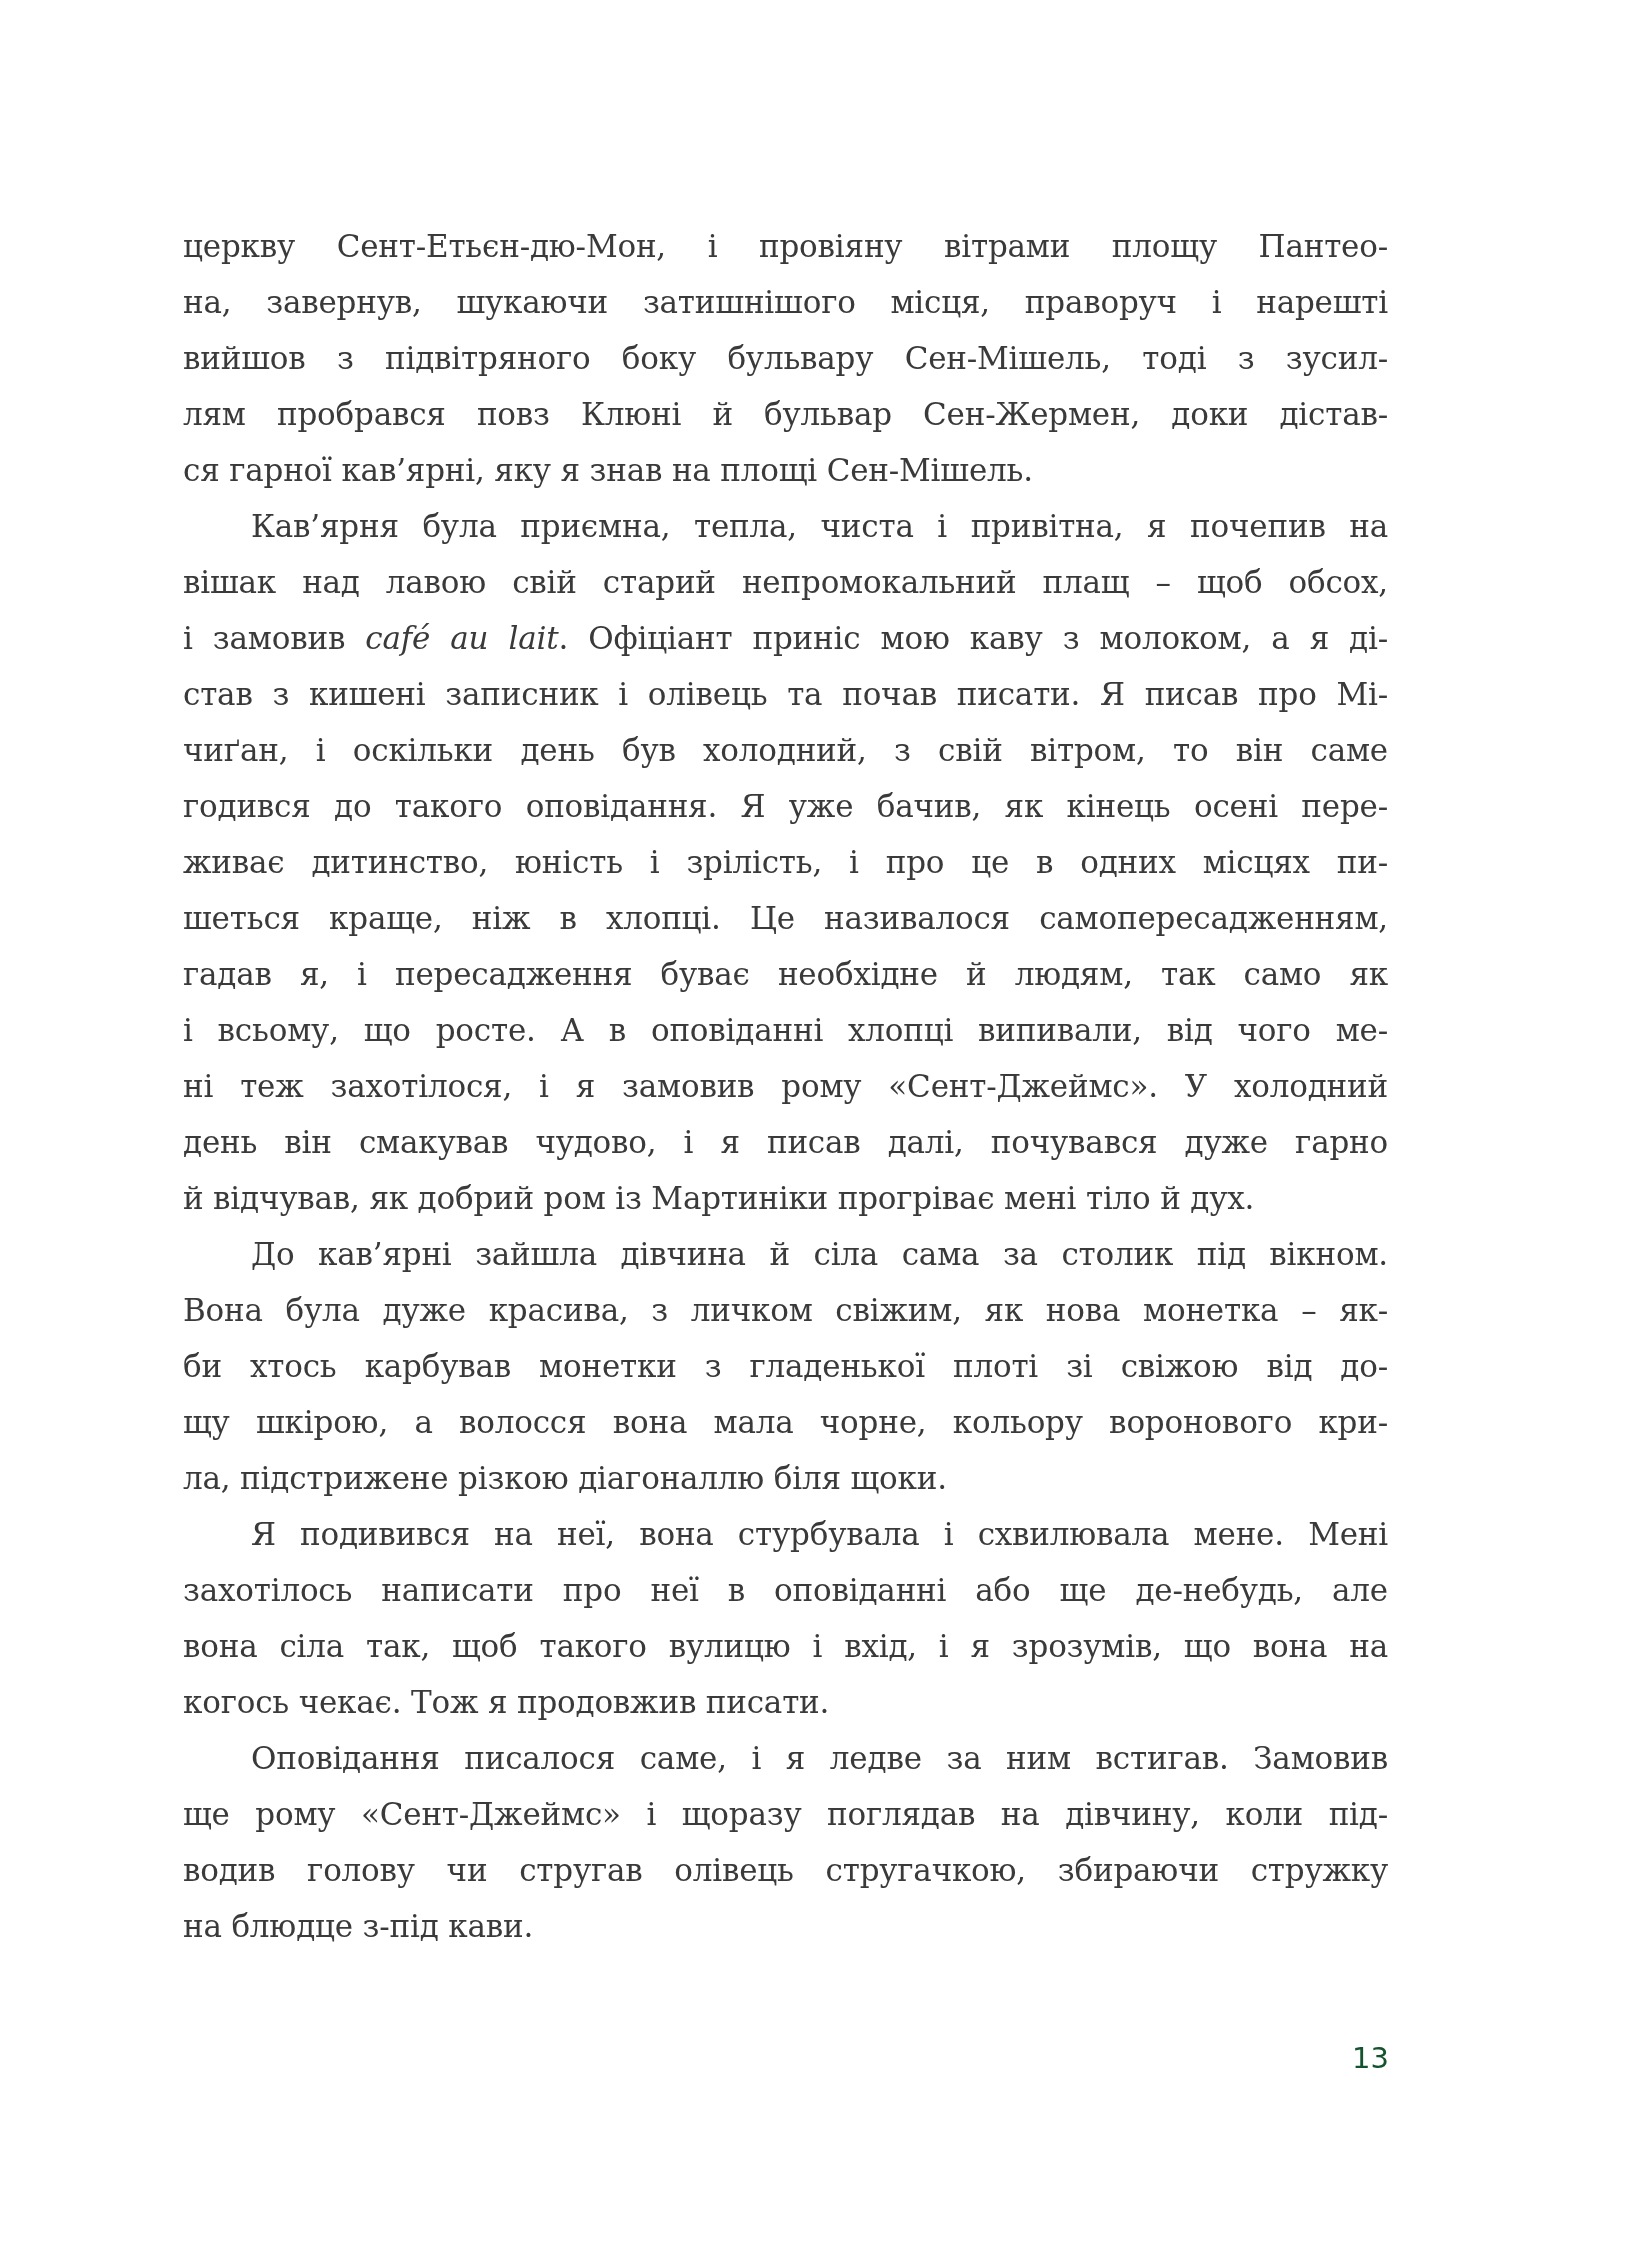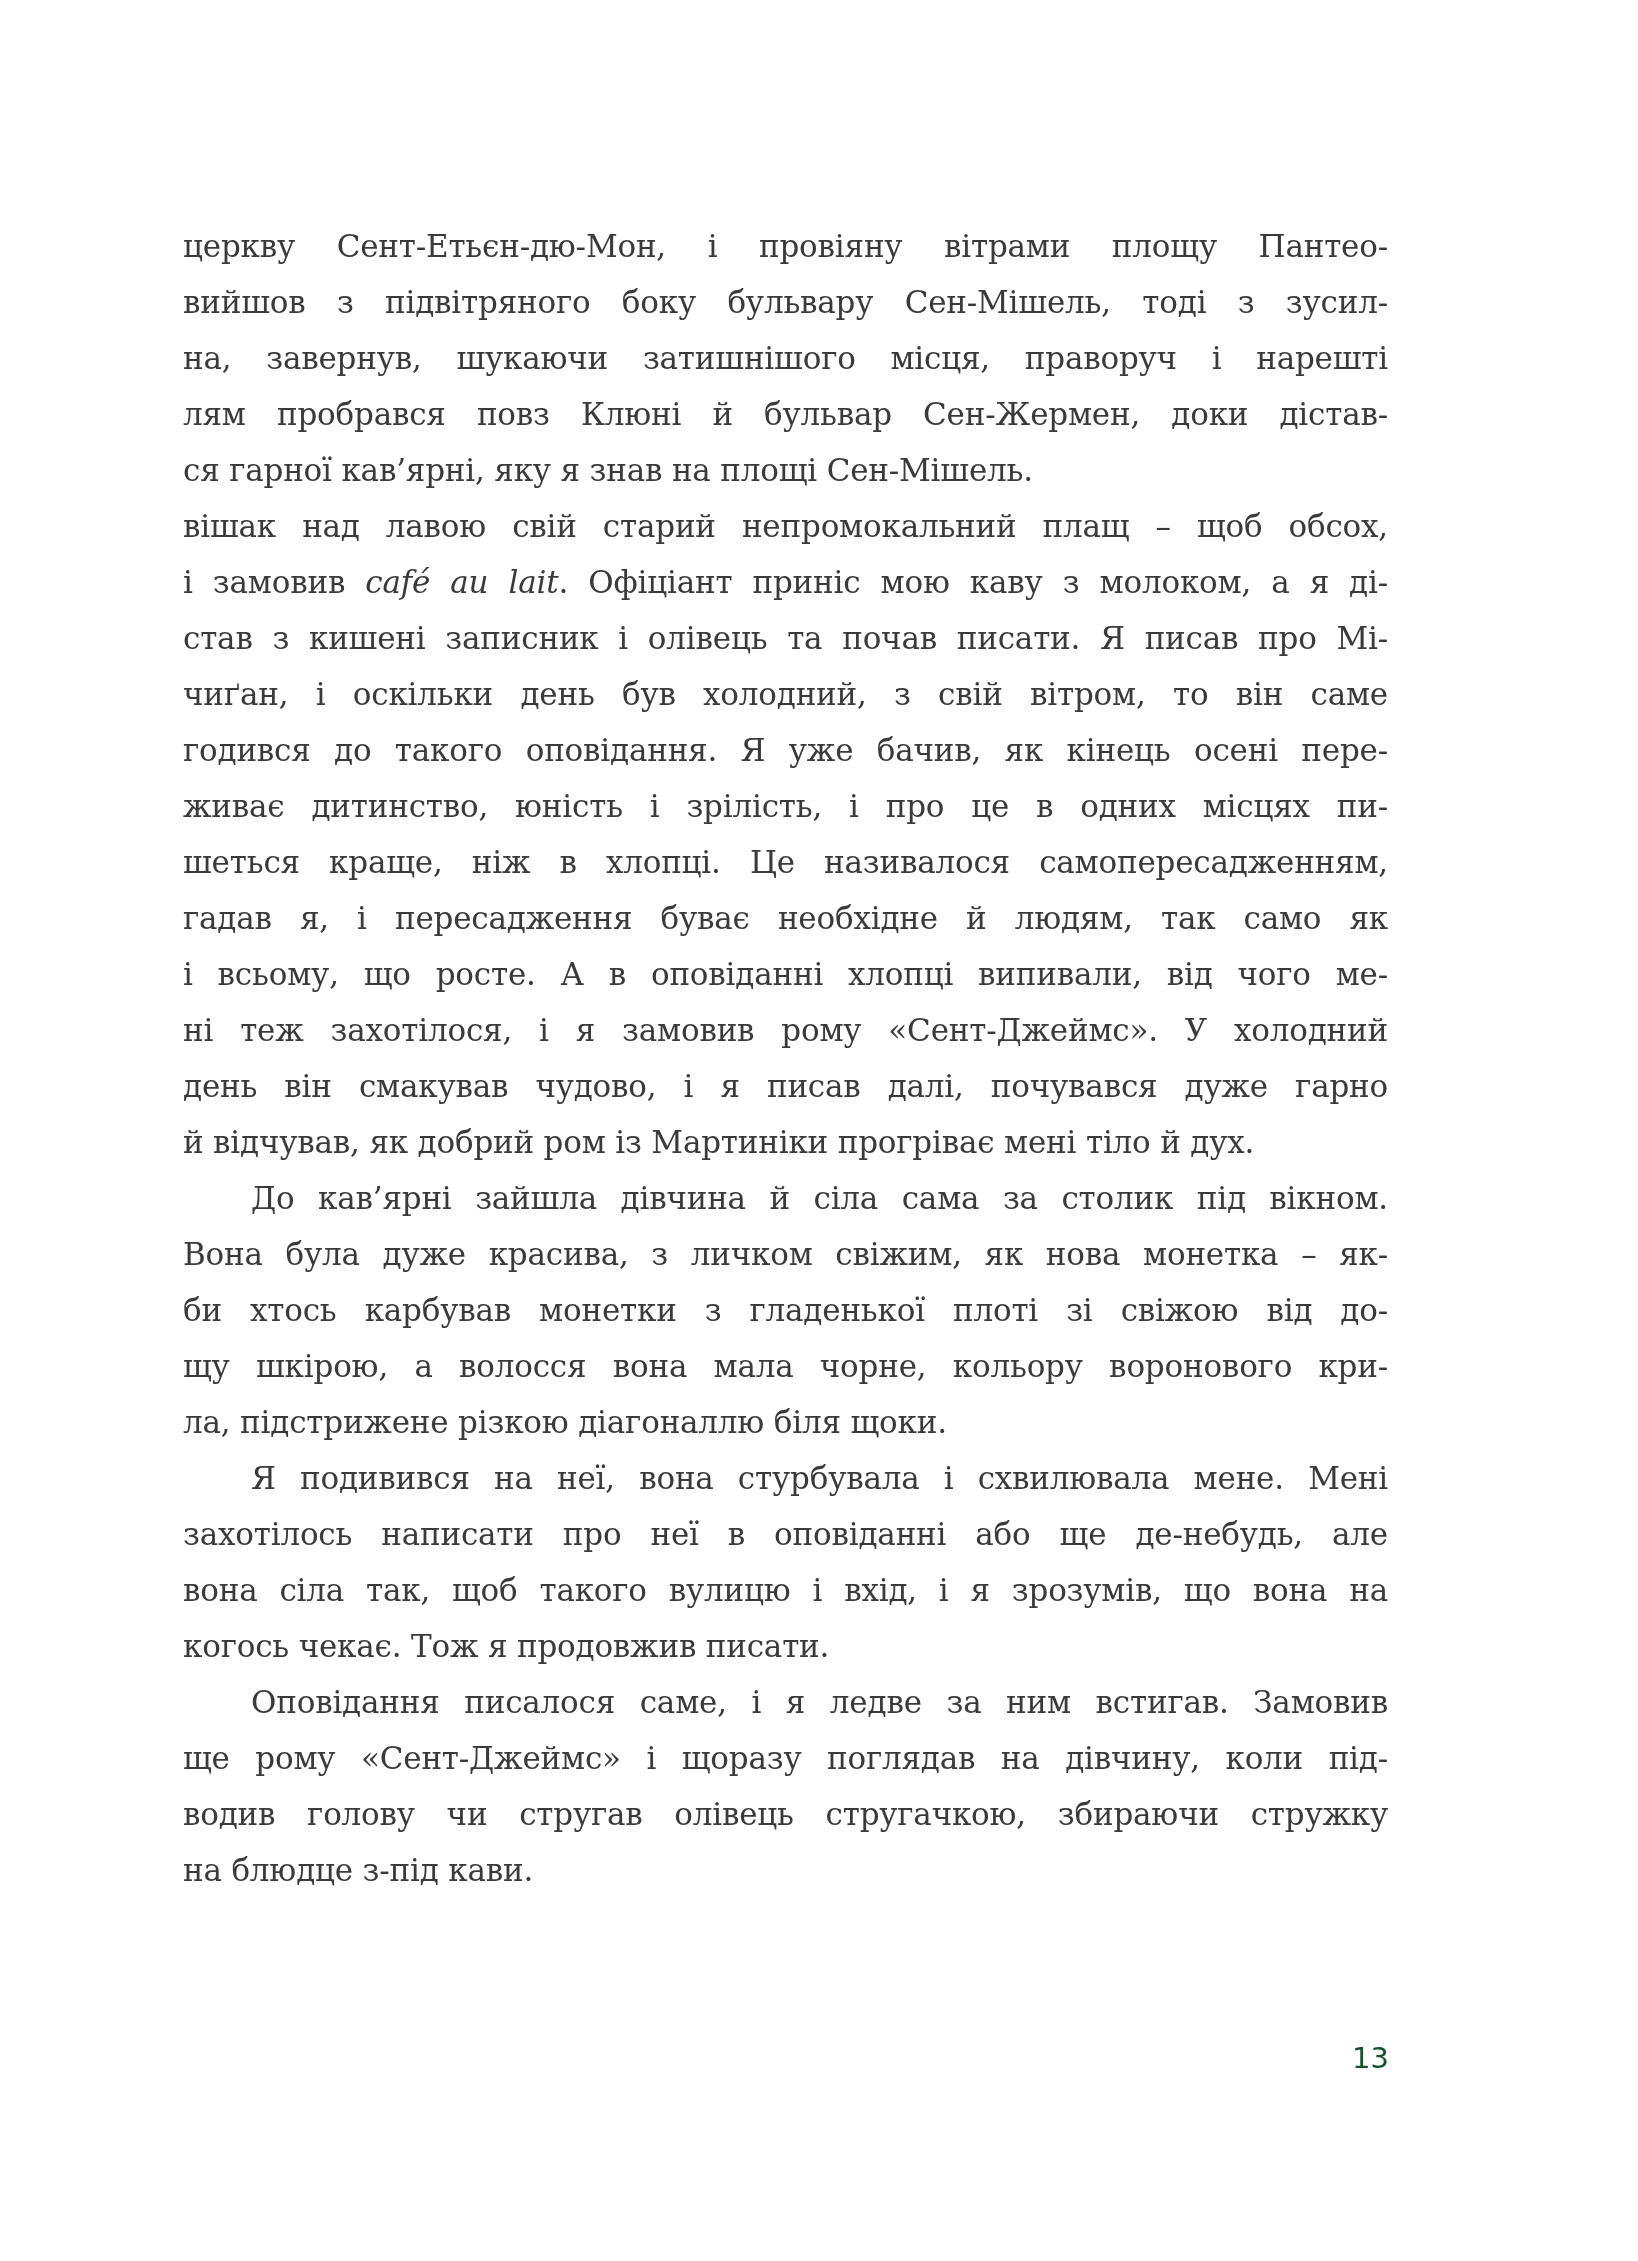--- a/index.html
+++ b/index.html
@@ -35,27 +35,28 @@
   }
 </style>
 </head>
 <body>
 
 <div class="page">
   <div class="text-block">
 
     <div>
       <span class="line">церкву Сент-Етьєн-дю-Мон, і провіяну вітрами площу Пантео-</span>
+      <span class="line">на, завернув, шукаючи затишнішого місця, праворуч і нарешті</span>
       <span class="line">вийшов з підвітряного боку бульвару Сен-Мішель, тоді з зусил-</span>
-      <span class="line">на, завернув, шукаючи затишнішого місця, праворуч і нарешті</span>
       <span class="line">лям пробрався повз Клюні й бульвар Сен-Жермен, доки дістав-</span>
       <span class="line last">ся гарної кав’ярні, яку я знав на площі Сен-Мішель.</span>
     </div>
 
     <div>
+      <span class="line indent">Кав’ярня була приємна, тепла, чиста і привітна, я почепив на</span>
       <span class="line">вішак над лавою свій старий непромокальний плащ – щоб обсох,</span>
       <span class="line"><span>і замовив </span><span class="ital">café au lait</span><span>. Офіціант приніс мою каву з молоком, а я ді-</span></span>
       <span class="line">став з кишені записник і олівець та почав писати. Я писав про Мі-</span>
       <span class="line">чиґан, і оскільки день був холодний, з свій вітром, то він саме</span>
       <span class="line">годився до такого оповідання. Я уже бачив, як кінець осені пере-</span>
       <span class="line">живає дитинство, юність і зрілість, і про це в одних місцях пи-</span>
       <span class="line">шеться краще, ніж в хлопці. Це називалося самопересадженням,</span>
       <span class="line">гадав я, і пересадження буває необхідне й людям, так само як</span>
       <span class="line">і всьому, що росте. А в оповіданні хлопці випивали, від чого ме-</span>
       <span class="line">ні теж захотілося, і я замовив рому «Сент-Джеймс». У холодний</span>

